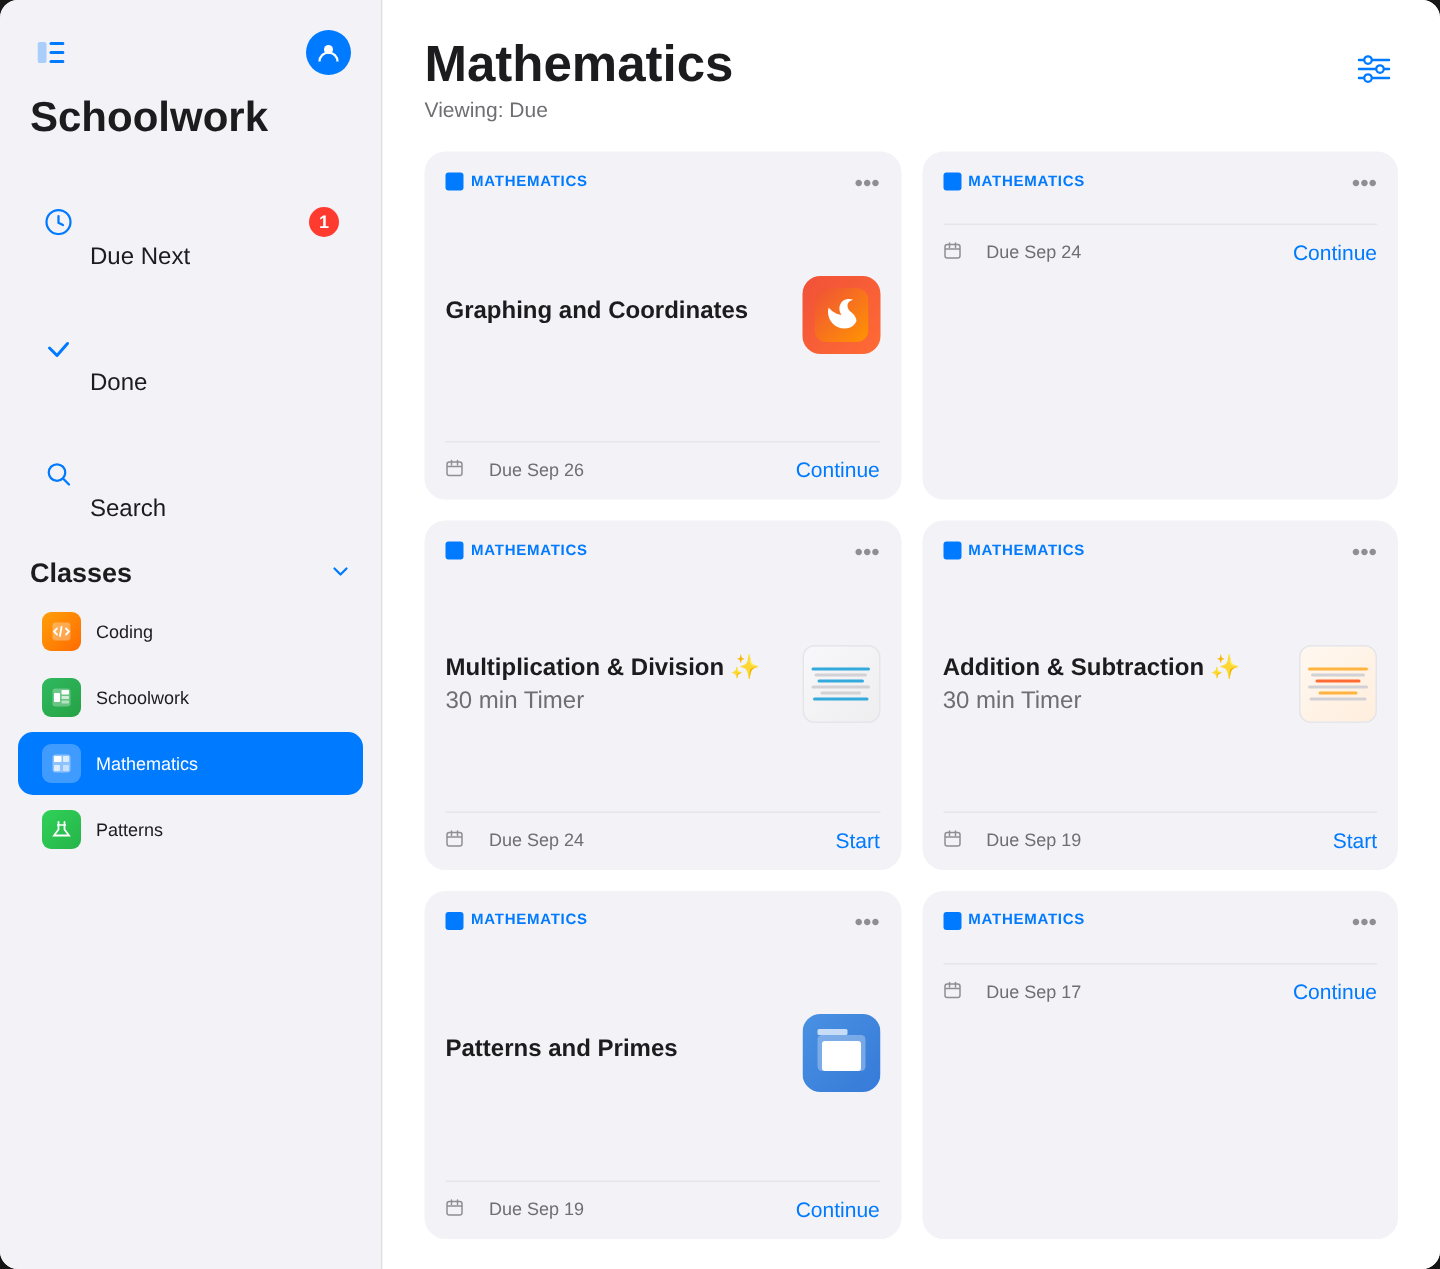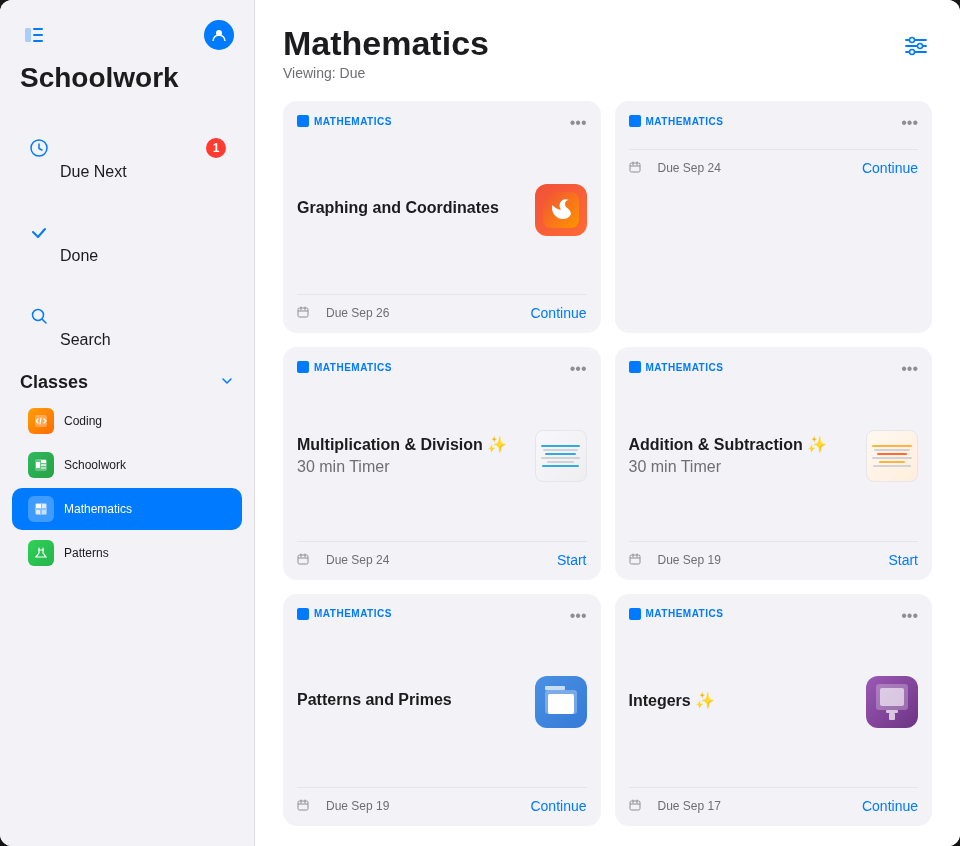--- a/index.html
+++ b/index.html
@@ -644,41 +644,20 @@
           <div class="card-category">
             <div class="card-category-icon">
               <svg width="8" height="8" viewBox="0 0 8 8">
                   <rect width="8" height="8" rx="1.5" fill="#007aff"></rect>
                 </svg>
             </div>
             <span class="card-category-text">MATHEMATICS</span>
           </div>
           <div class="card-menu-btn">•••</div>
         </div>
-        <div class="card-body">
-          <div class="card-info">
-            <div class="card-title">Integers ✨</div>
-          </div>
-          <div class="card-app-icon">
-            <svg width="52" height="52" viewBox="0 0 52 52">
-              <defs>
-                <linearGradient id="keyGrad" x1="0%" y1="0%" x2="100%" y2="100%">
-                  <stop offset="0%" style="stop-color:#9b59b6"></stop>
-                  <stop offset="100%" style="stop-color:#6c3483"></stop>
-                </linearGradient>
-              </defs>
-              <rect width="52" height="52" rx="12" fill="url(#keyGrad)"></rect>
-
-              <rect x="10" y="8" width="32" height="26" rx="3" fill="white" opacity="0.25"></rect>
-              <rect x="14" y="12" width="24" height="18" rx="2" fill="white" opacity="0.6"></rect>
-              <rect x="20" y="34" width="12" height="3" rx="1" fill="white" opacity="0.7"></rect>
-              <rect x="23" y="37" width="6" height="7" rx="1" fill="white" opacity="0.7"></rect>
-            </svg>
-          </div>
-        </div>
         <div class="card-footer">
           <div class="due-label">
             <svg width="12" height="12" viewBox="0 0 12 12" fill="none">
               <rect x="1" y="2" width="10" height="9" rx="1.5" stroke="#8e8e93" stroke-width="1" fill="none"></rect>
               <line x1="4" y1="1" x2="4" y2="4" stroke="#8e8e93" stroke-width="1" stroke-linecap="round"></line>
               <line x1="8" y1="1" x2="8" y2="4" stroke="#8e8e93" stroke-width="1" stroke-linecap="round"></line>
               <line x1="1" y1="5" x2="11" y2="5" stroke="#8e8e93" stroke-width="1"></line>
             </svg>
             <span>Due Sep 17</span>
           </div>

